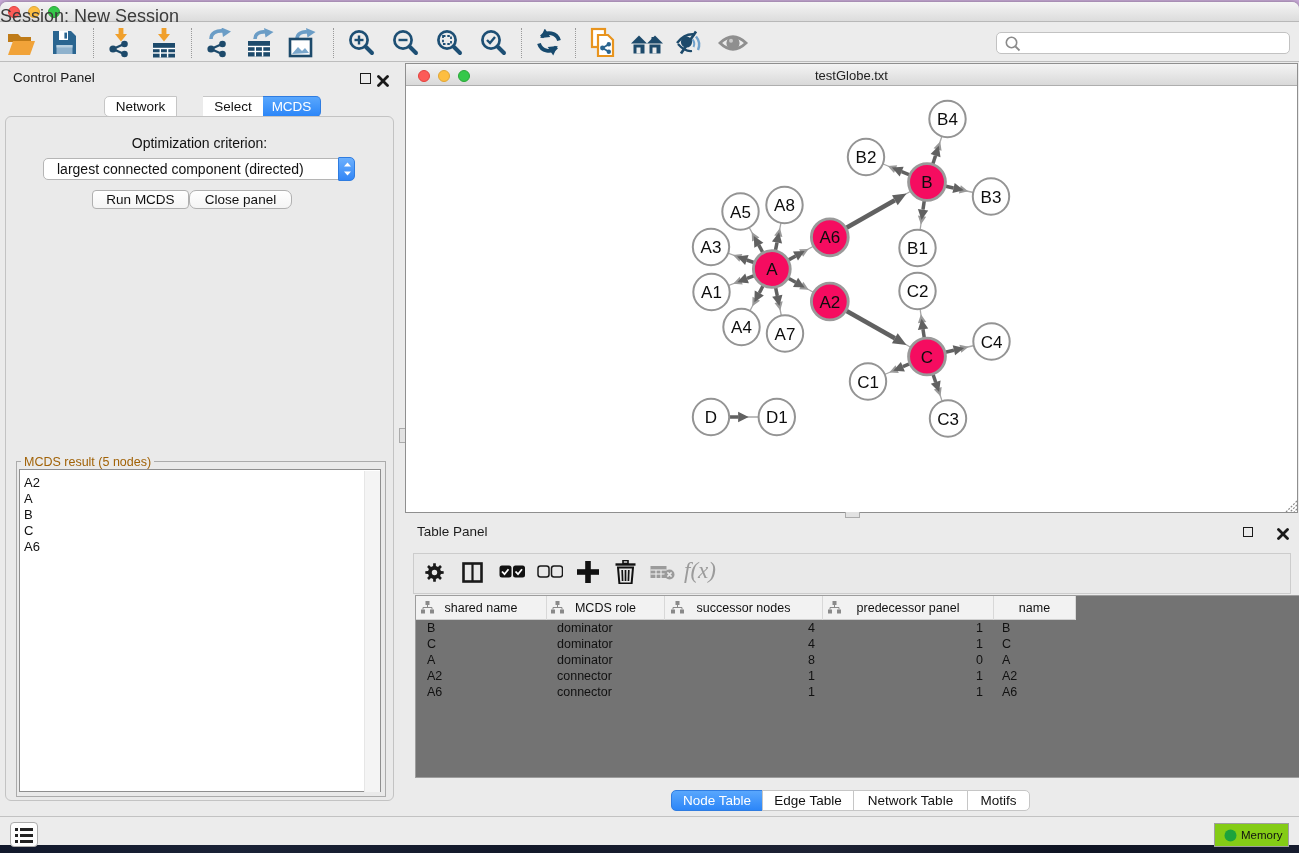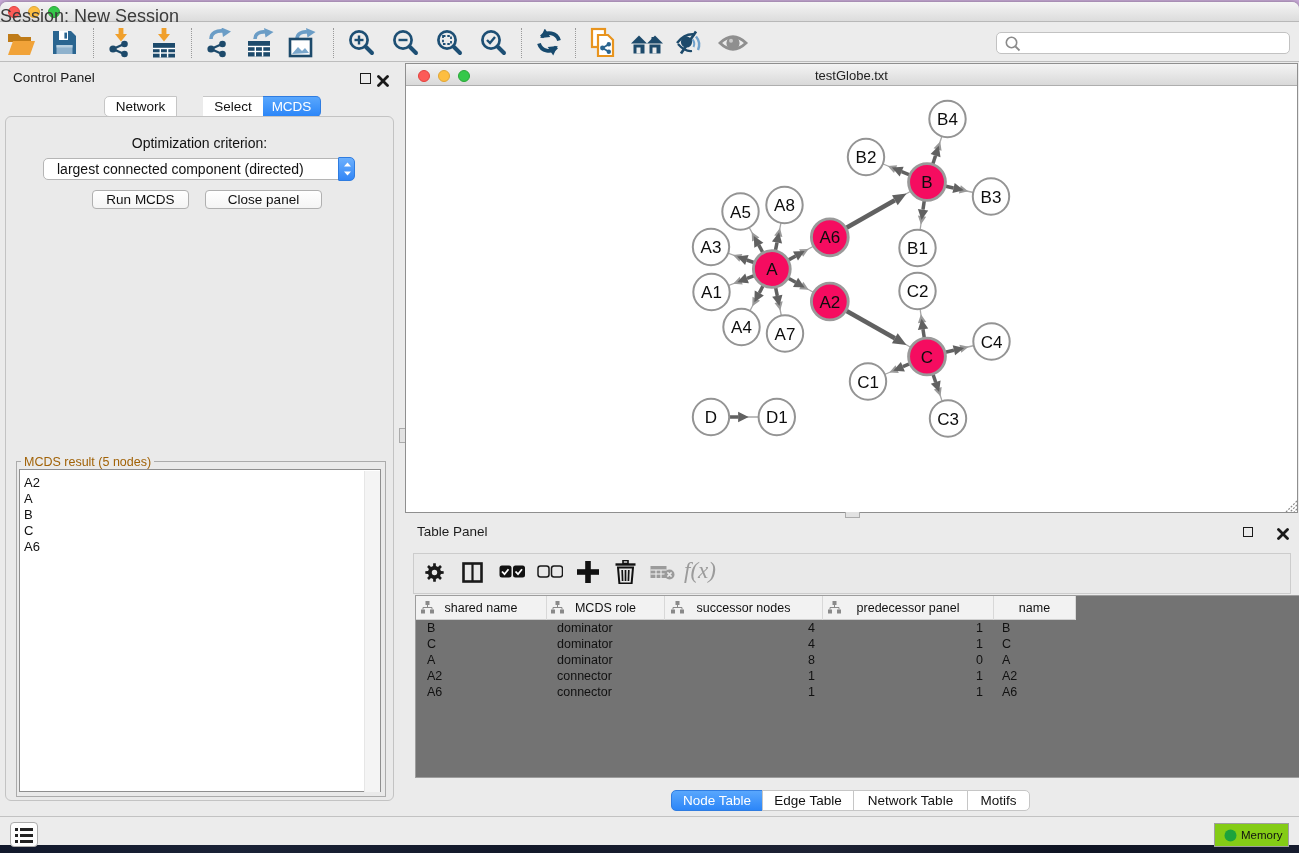--- a/index.html
+++ b/index.html
@@ -250,21 +250,21 @@
 <div class="abs" id="mcdspanel"></div>
 <div class="abs" id="optlabel">Optimization criterion:</div>
 <div class="abs" id="dropdown">largest connected component (directed)</div>
 <div class="abs" id="spinbtn">
   <svg width="16" height="22" style="position:absolute;left:0px;top:0px">
     <path d="M5,8.4 l3.5,-4 3.5,4 z" fill="#ffffff"></path>
     <path d="M5,13.6 l3.5,4 3.5,-4 z" fill="#ffffff"></path>
   </svg>
 </div>
 <div class="btn" style="left:92px;top:190px;width:97px;">Run MCDS</div>
-<div class="btn" style="left:205px;top:190px;width:117px;">Close panel</div>
+<div class="btn" style="left:189px;top:190px;width:103px;border-radius:7px;">Close panel</div>
 <div class="abs" id="fieldset"></div>
 <div class="abs" id="fslegend">MCDS result (5 nodes)</div>
 <div class="abs" id="listbox">
   <div class="abs" id="scrolltrack"></div>
   <div class="abs" id="listitems">A2<br>A<br>B<br>C<br>A6</div>
 </div>
 
 <div class="abs" id="statusbar">
   <div id="listbtn">
       <svg width="20" height="17" style="position:absolute;left:4px;top:4px">

